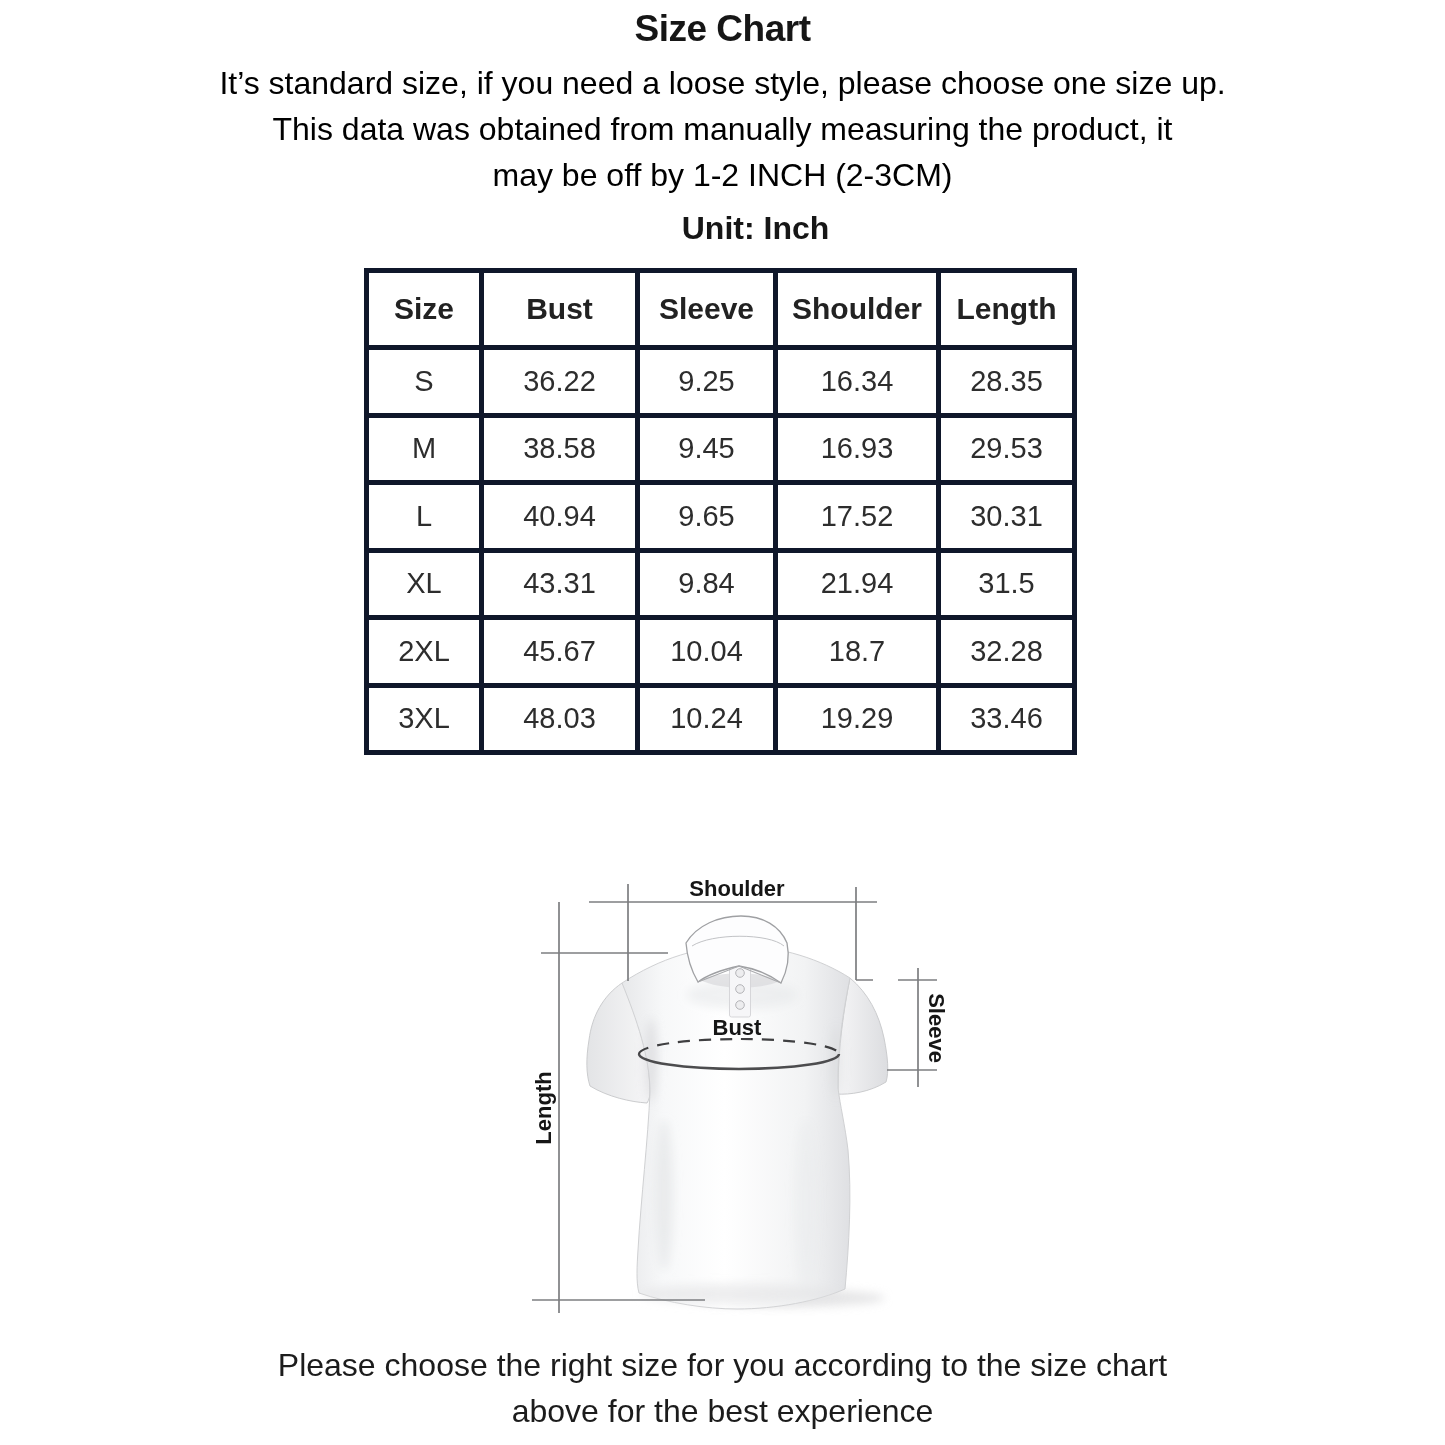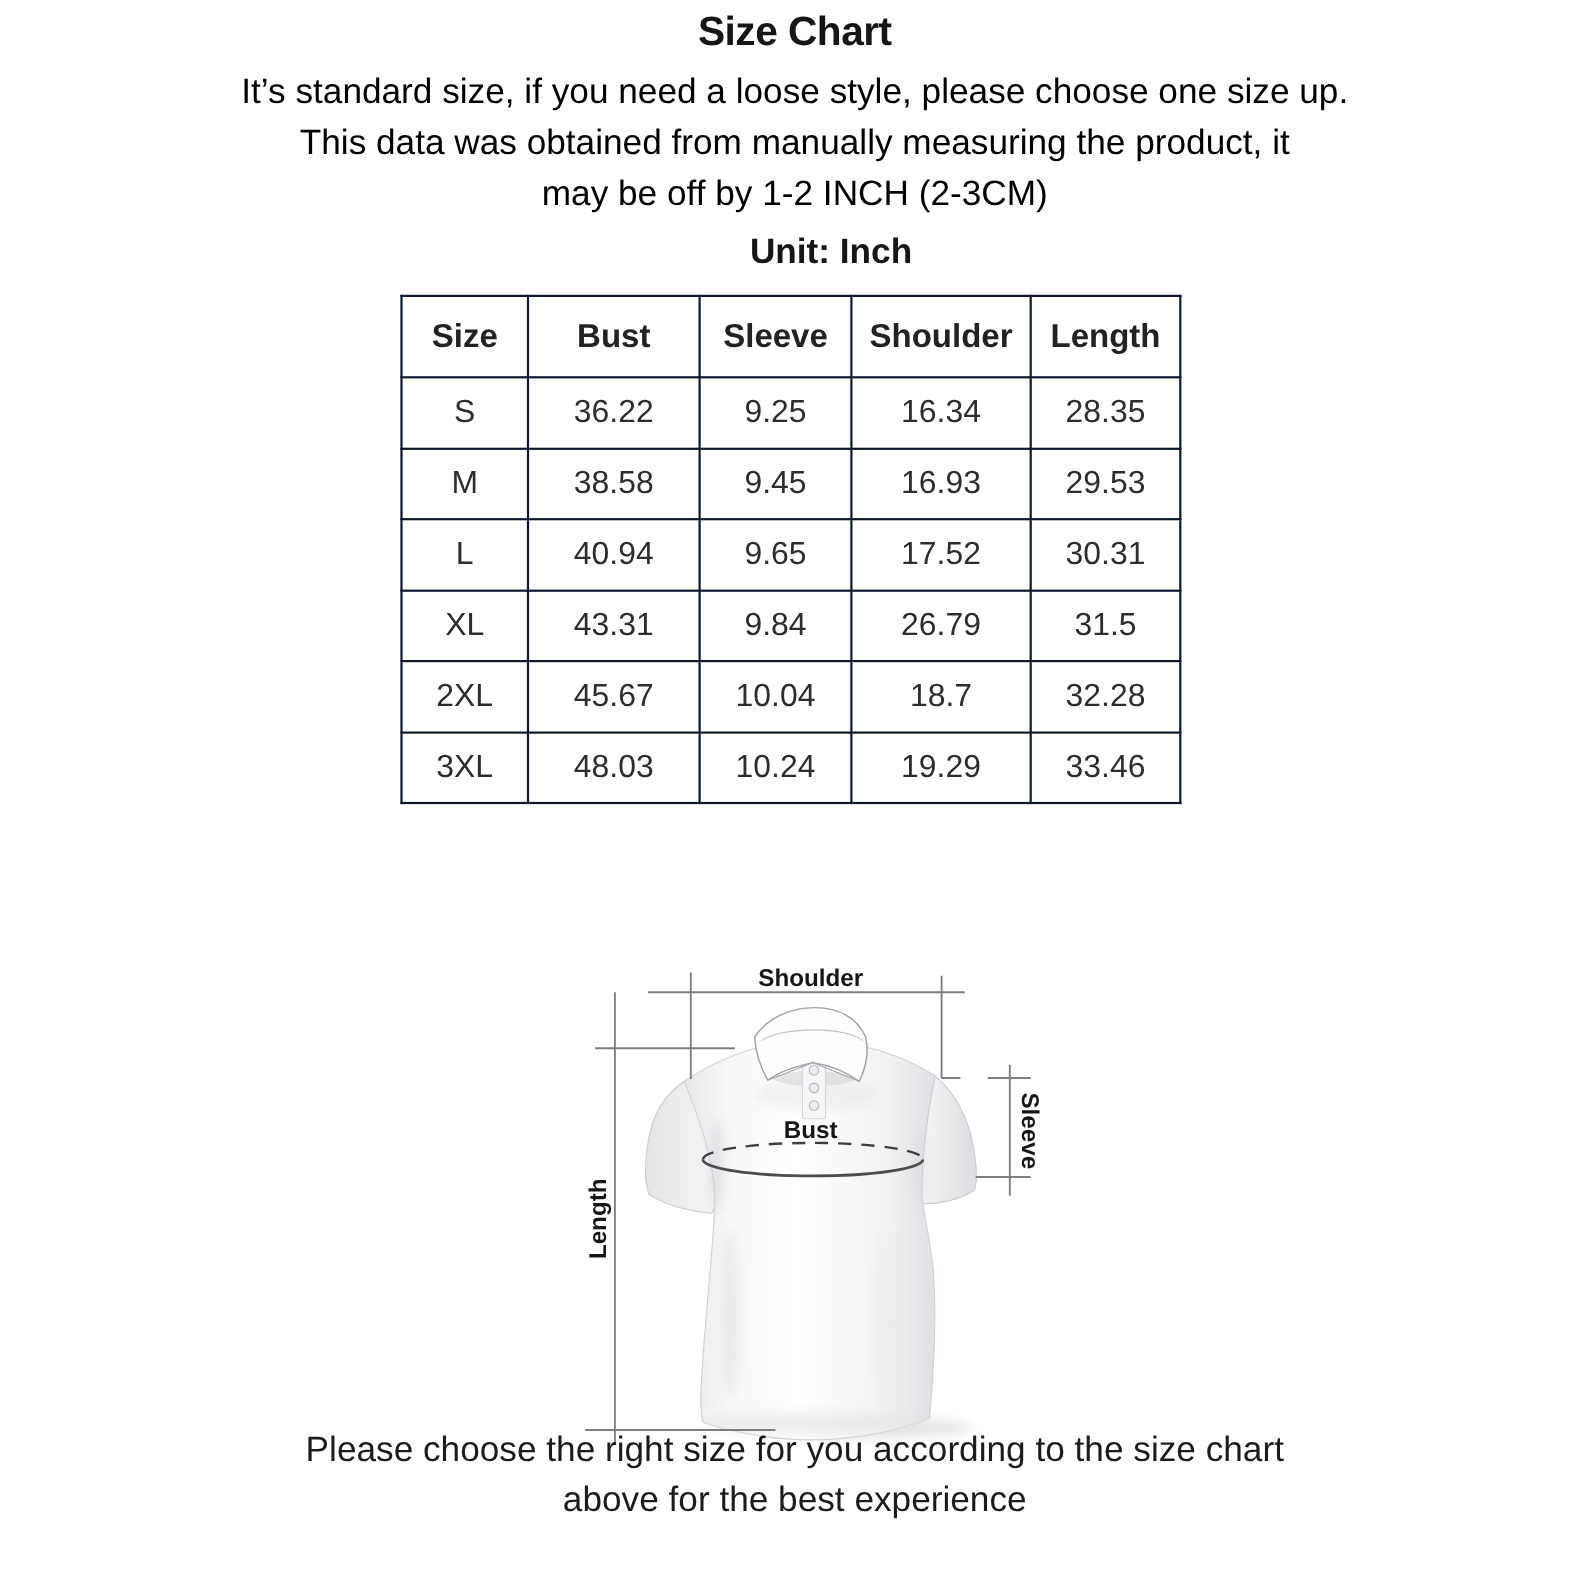--- a/index.html
+++ b/index.html
@@ -27,42 +27,42 @@
     text-align: center; font-size: 32px; font-weight: 700;
     margin: 0; line-height: 44px; color: #161616; padding-left: 33px;
   }
 
   table.size-table {
     position: absolute; top: 268px; left: 364px; width: 708px;
     border-collapse: collapse; table-layout: fixed;
     background: #ffffff;
   }
   table.size-table th, table.size-table td {
-    border: 2px solid #0f172a;
+    border: 5px solid #0f172a;
     text-align: center; vertical-align: middle;
     padding: 0; overflow: hidden;
   }
   table.size-table thead th {
     height: 72px; font-size: 30px; font-weight: 700; color: #222222;
   }
   table.size-table tbody td {
     height: 62.5px; font-size: 29px; font-weight: 400; color: #2d2d2d;
   }
 
   .diagram {
     position: absolute; top: 870px; left: 500px; width: 500px; height: 470px;
   }
   .diagram svg { display: block; width: 500px; height: 470px; }
   .diagram text {
     font-family: "Liberation Sans", sans-serif;
     font-size: 22px; font-weight: 700; fill: #161616;
   }
 
   .footer {
-    position: absolute; top: 1294px; left: 0; width: 100%;
+    position: absolute; top: 1342px; left: 0; width: 100%;
     text-align: center; font-size: 32px; line-height: 46px;
     white-space: pre-line; margin: 0; color: #1c1c1c;
   }
 </style>
 </head>
 <body>
 
 <div class="page">
 
   <h1 class="title">Size Chart</h1>
@@ -109,21 +109,21 @@
           <td>L</td>
           <td>40.94</td>
           <td>9.65</td>
           <td>17.52</td>
           <td>30.31</td>
         </tr>
         <tr>
           <td>XL</td>
           <td>43.31</td>
           <td>9.84</td>
-          <td>26.79</td>
+          <td>21.94</td>
           <td>31.5</td>
         </tr>
         <tr>
           <td>2XL</td>
           <td>45.67</td>
           <td>10.04</td>
           <td>18.7</td>
           <td>32.28</td>
         </tr>
         <tr>

